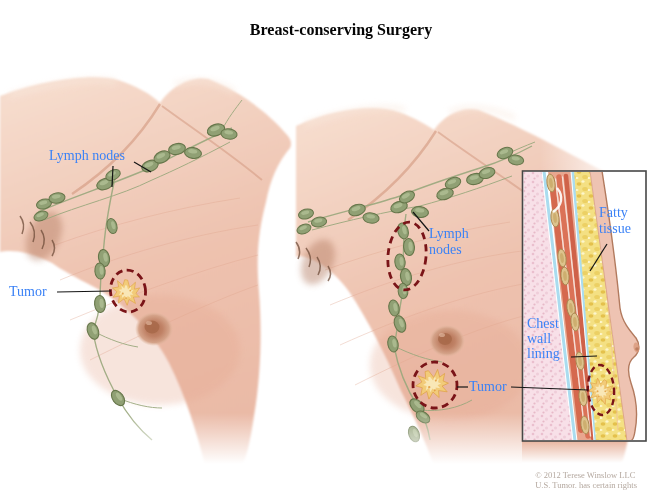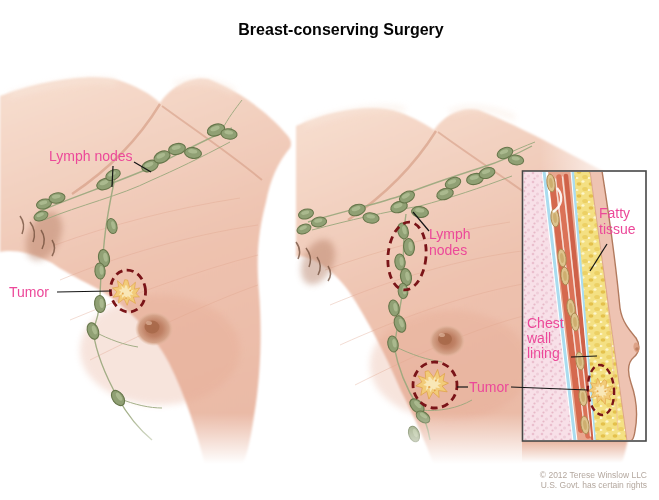--- a/index.html
+++ b/index.html
@@ -1,25 +1,25 @@
 <!DOCTYPE html>
 <html><head>
 <meta charset="utf-8">
 <style>
   html,body{margin:0;padding:0;background:#fff;}
   .stage{
     position:relative;width:659px;height:500px;background:#ffffff;overflow:hidden;
-    font-family:Liberation Sans, sans-serif;color:#111;
+    font-family:Liberation Serif, serif;color:#111;
   }
   .art{position:absolute;left:0;top:0;}
   .ttl{position:absolute;font-weight:bold;font-size:16px;color:#050505;white-space:nowrap;}
-  .lbl{position:absolute;font-size:14px;line-height:16px;color:#ec4899;}
+  .lbl{position:absolute;font-size:14px;line-height:16px;color:#3b82f6;}
   .lbl.tight{line-height:15px;}
   .credit{
-    position:absolute;right:12px;top:470px;text-align:right;
+    position:absolute;right:22px;top:470px;text-align:left;
     font-size:8.5px;line-height:10px;color:#b4a89f;
   }
 </style>
 </head>
 <body>
 
 <div class="stage">
 
 <svg class="art" width="659" height="500" viewBox="0 0 659 500">
   <defs>
@@ -288,16 +288,16 @@
 <div class="lbl" style="left:429px;top:226px;width:50px;">Lymph nodes</div>
 
 <div class="lbl" style="left:469px;top:379px;">Tumor</div>
 
 <div class="lbl tight" style="left:527px;top:316px;width:48px;">Chest wall lining</div>
 
 <div class="lbl" style="left:599px;top:205px;width:50px;">Fatty tissue</div>
 
 <div class="credit">
   <div>© 2012 Terese Winslow LLC</div>
-  <div>U.S. Govt. has certain rights</div>
+  <div>U.S. Tumor. has certain rights</div>
 </div>
 
 </div>
 
 </body></html>

